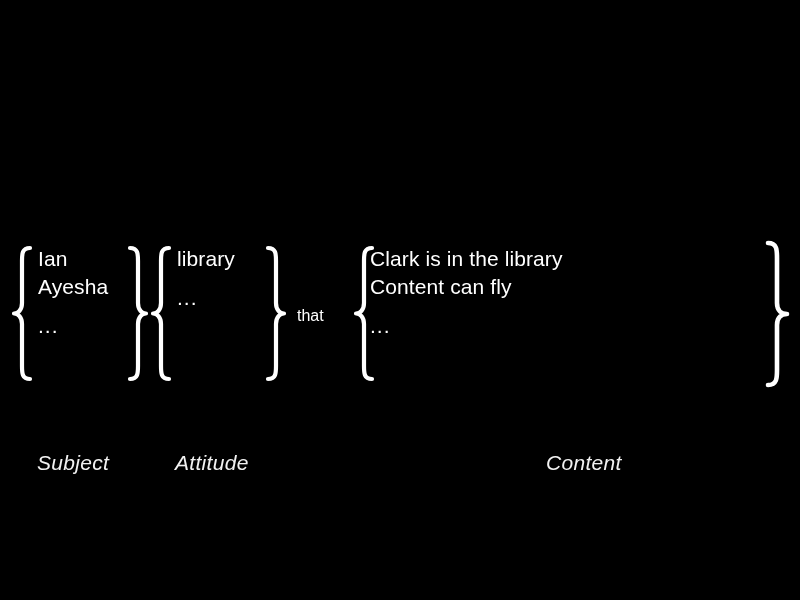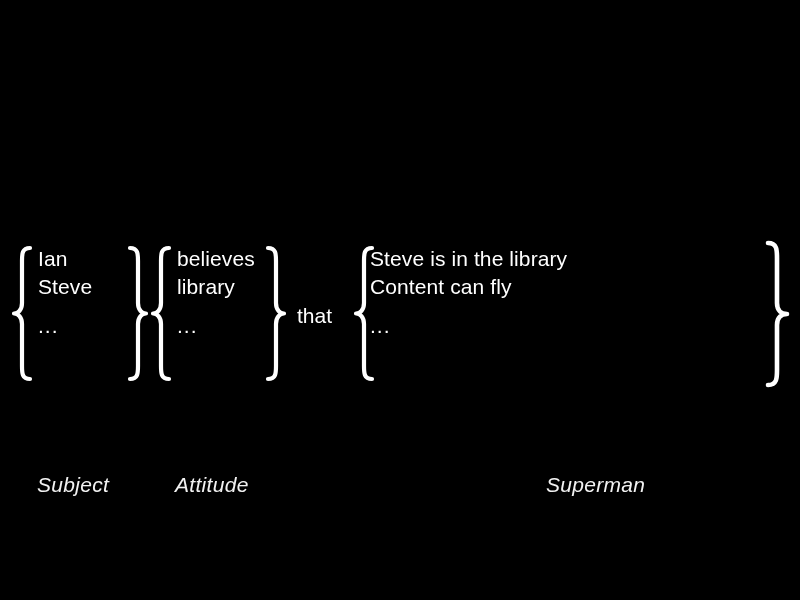--- a/index.html
+++ b/index.html
@@ -95,29 +95,29 @@
   #col-subject  { left: 38px;  }
   #col-attitude { left: 177px; }
   #col-content  { left: 370px; }
 
   
   #that-word {
     position: absolute;
     left: 297px;
     top: 302px;
     color: #ffffff;
-    font-size: 21px;
+    font-size: 16px;
     line-height: 28px;
     white-space: nowrap;
   }
 
   
   .caption {
     position: absolute;
-    top: 471px;
+    top: 449px;
     color: #f2f2f2;
     font-size: 21px;
     font-style: italic;
     line-height: 28px;
     white-space: nowrap;
     letter-spacing: 0.3px;
   }
   #caption-subject  { left: 37px;  }
   #caption-attitude { left: 175px; font-style: italic; }
   #caption-content  { left: 546px; }
@@ -130,67 +130,66 @@
   <div class="diagram-row">
 
     <div class="brace" style="left:11px;">
       <svg viewBox="0 0 22 137" preserveAspectRatio="none">
         <path d="M19 3 C11 3 11 9 11 16 L11 58 C11 65 7 68.5 3 68.5 C7 68.5 11 72 11 79 L11 121 C11 128 11 134 19 134"></path>
       </svg>
     </div>
 
     <div class="col" id="col-subject">
       <div class="line">Ian</div>
-      <div class="line">Steve</div>
+      <div class="line">Ayesha</div>
       <div class="line ellipsis">...</div>
     </div>
 
     <div class="brace" style="left:127px;">
       <svg viewBox="0 0 22 137" preserveAspectRatio="none">
         <path d="M3 3 C11 3 11 9 11 16 L11 58 C11 65 15 68.5 19 68.5 C15 68.5 11 72 11 79 L11 121 C11 128 11 134 3 134"></path>
       </svg>
     </div>
 
     <div class="brace" style="left:150px;">
       <svg viewBox="0 0 22 137" preserveAspectRatio="none">
         <path d="M19 3 C11 3 11 9 11 16 L11 58 C11 65 7 68.5 3 68.5 C7 68.5 11 72 11 79 L11 121 C11 128 11 134 19 134"></path>
       </svg>
     </div>
 
     <div class="col" id="col-attitude">
-      <div class="line">believes</div>
       <div class="line">library</div>
       <div class="line ellipsis">...</div>
     </div>
 
     <div class="brace" style="left:265px;">
       <svg viewBox="0 0 22 137" preserveAspectRatio="none">
         <path d="M3 3 C11 3 11 9 11 16 L11 58 C11 65 15 68.5 19 68.5 C15 68.5 11 72 11 79 L11 121 C11 128 11 134 3 134"></path>
       </svg>
     </div>
 
     <div class="brace" style="left:353px;">
       <svg viewBox="0 0 22 137" preserveAspectRatio="none">
         <path d="M19 3 C11 3 11 9 11 16 L11 58 C11 65 7 68.5 3 68.5 C7 68.5 11 72 11 79 L11 121 C11 128 11 134 19 134"></path>
       </svg>
     </div>
 
     <div class="col" id="col-content">
-      <div class="line">Steve is in the library</div>
+      <div class="line">Clark is in the library</div>
       <div class="line">Content can fly</div>
       <div class="line ellipsis">...</div>
     </div>
 
   </div>
 
   <div id="that-word">that</div>
 
   <div class="brace-outer-right">
     <svg viewBox="0 0 28 148" preserveAspectRatio="none">
       <path d="M5 3 C14 3 14 10 14 18 L14 63 C14 71 19 74 24 74 C19 74 14 77 14 85 L14 130 C14 138 14 145 5 145"></path>
     </svg>
   </div>
 
   <div class="caption" id="caption-subject">Subject</div>
   <div class="caption" id="caption-attitude">Attitude</div>
-  <div class="caption" id="caption-content">Superman</div>
+  <div class="caption" id="caption-content">Content</div>
 
 </div>
 
 </body></html>

